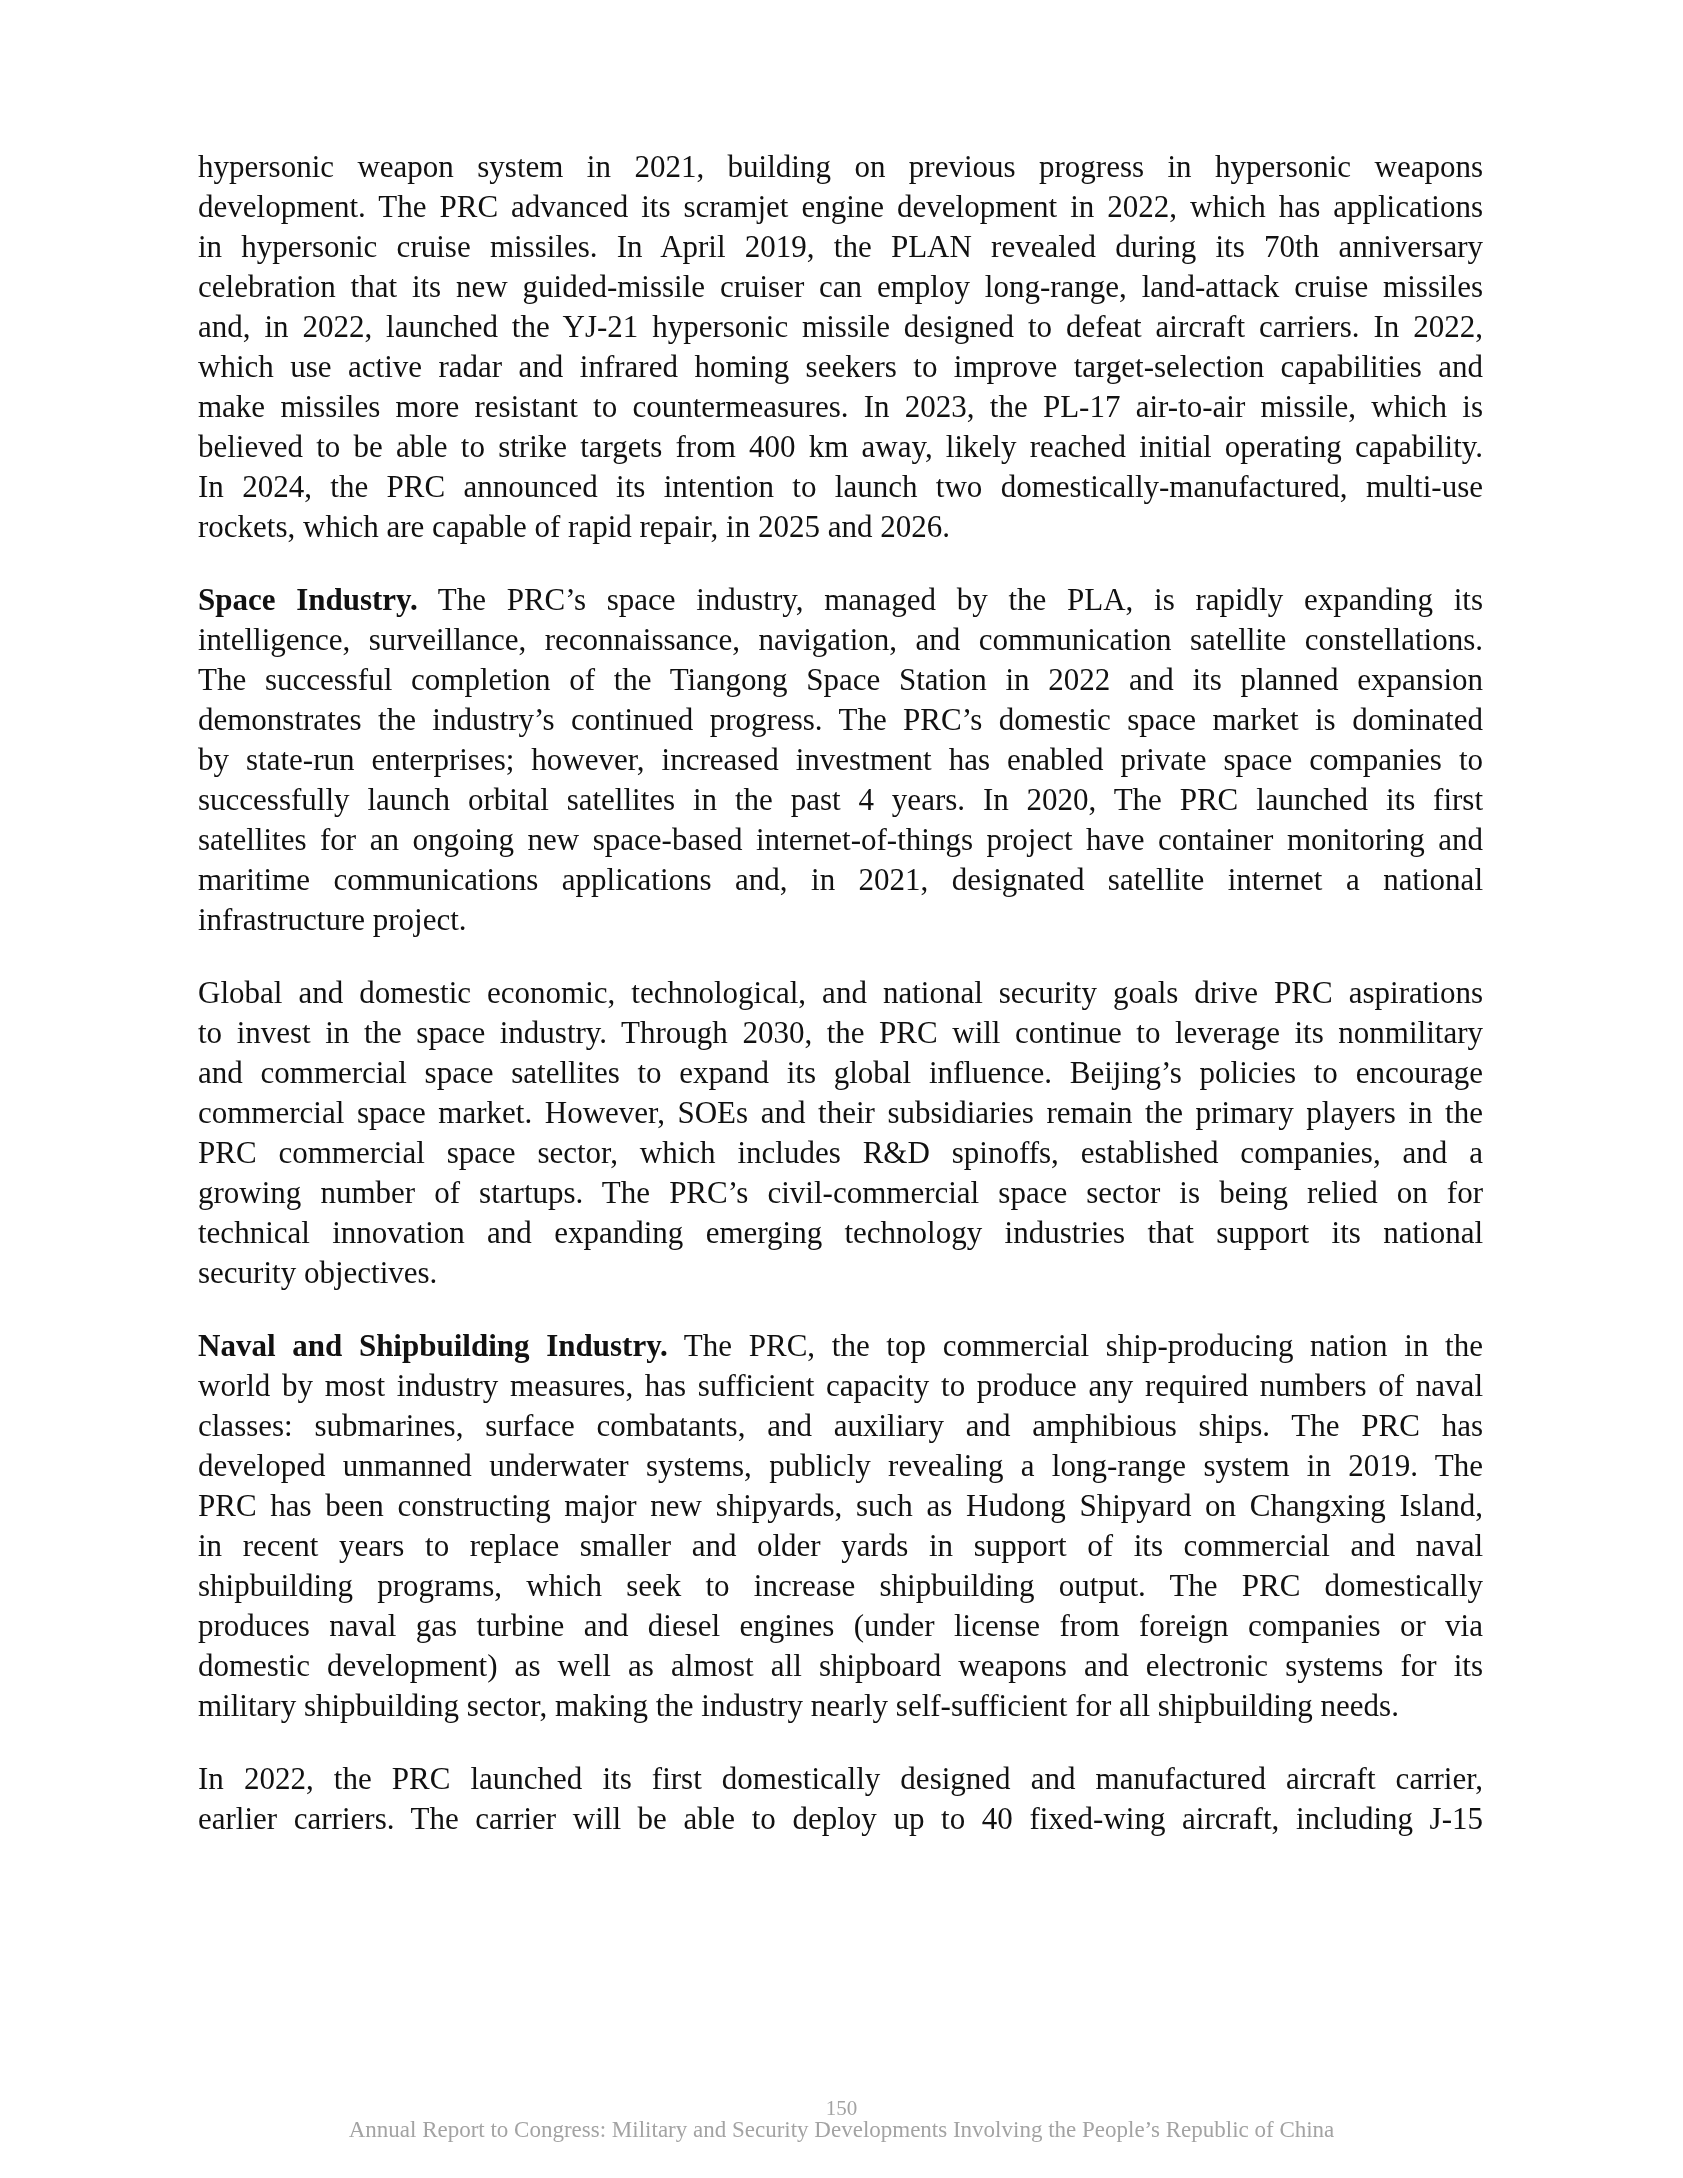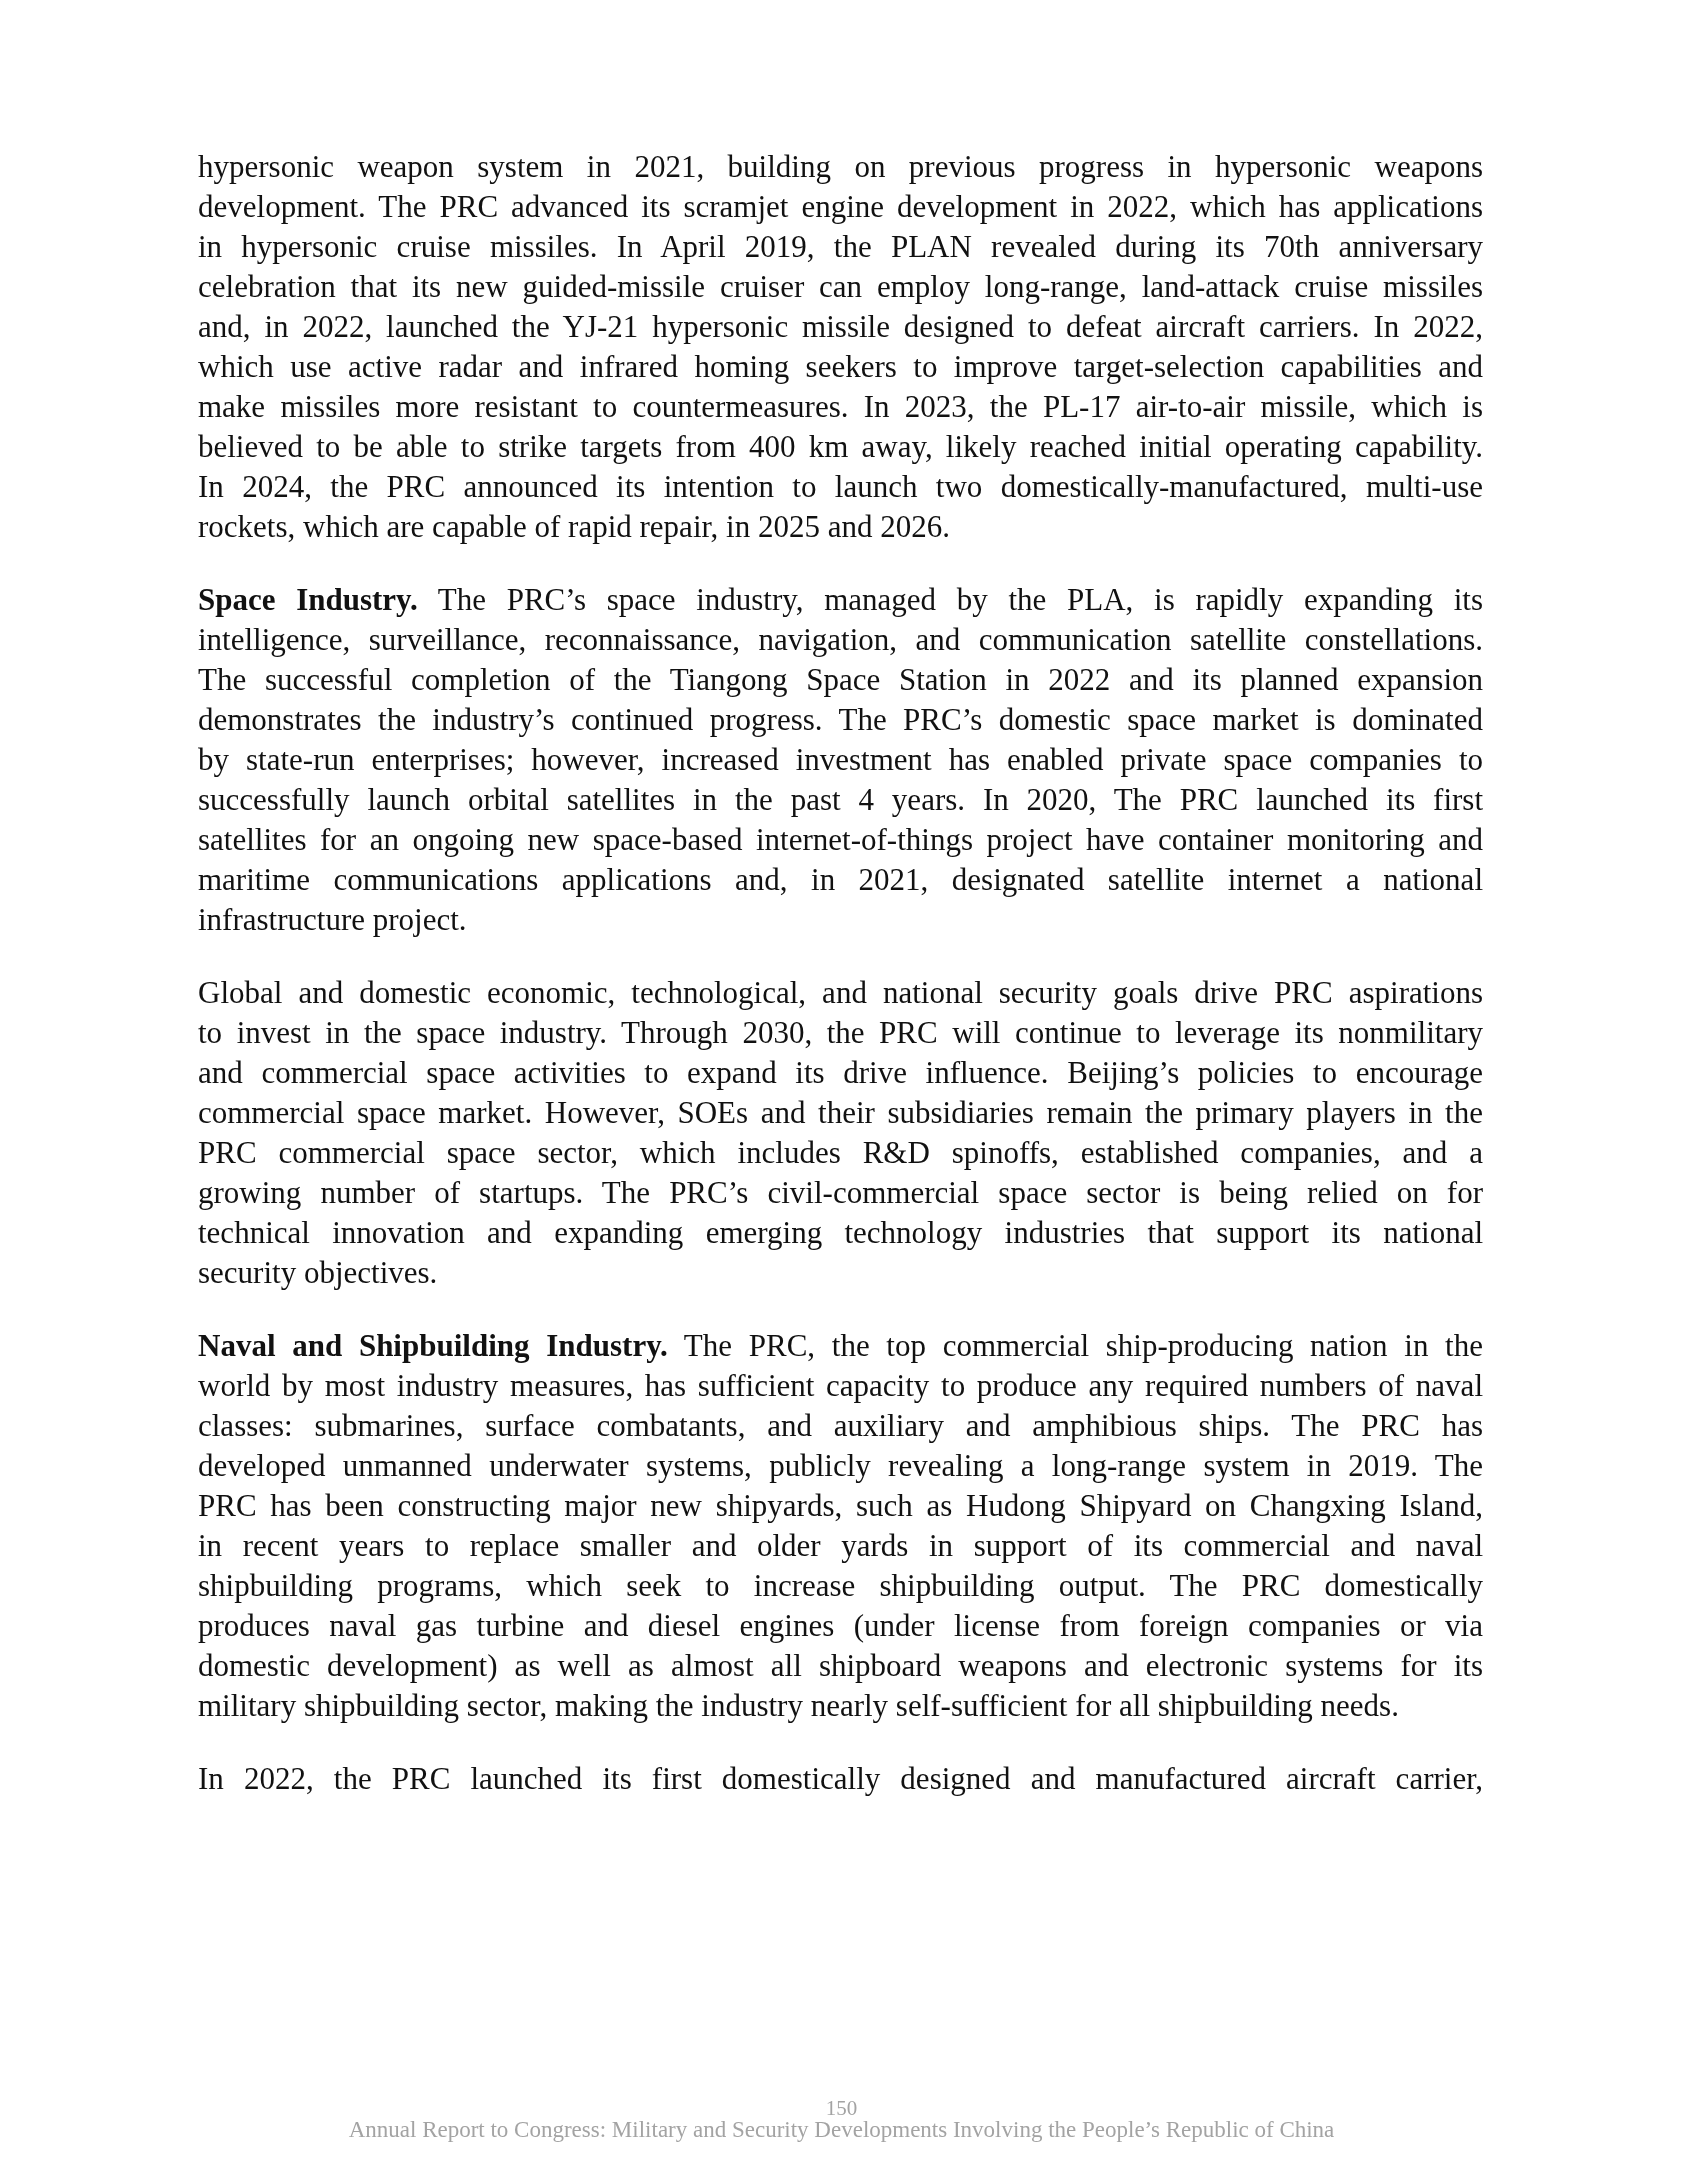--- a/index.html
+++ b/index.html
@@ -101,21 +101,21 @@
       <span class="line">by state-run enterprises; however, increased investment has enabled private space companies to</span>
       <span class="line">successfully launch orbital satellites in the past 4 years. In 2020, The PRC launched its first</span>
       <span class="line">satellites for an ongoing new space-based internet-of-things project have container monitoring and</span>
       <span class="line">maritime communications applications and, in 2021, designated satellite internet a national</span>
       <span class="line last">infrastructure project.</span>
     </p>
 
     <p class="para">
       <span class="line">Global and domestic economic, technological, and national security goals drive PRC aspirations</span>
       <span class="line">to invest in the space industry. Through 2030, the PRC will continue to leverage its nonmilitary</span>
-      <span class="line">and commercial space activities to expand its drive influence. Beijing’s policies to encourage</span>
+      <span class="line">and commercial space satellites to expand its global influence. Beijing’s policies to encourage</span>
       <span class="line">commercial space market. However, SOEs and their subsidiaries remain the primary players in the</span>
       <span class="line">PRC commercial space sector, which includes R&amp;D spinoffs, established companies, and a</span>
       <span class="line">growing number of startups. The PRC’s civil-commercial space sector is being relied on for</span>
       <span class="line">technical innovation and expanding emerging technology industries that support its national</span>
       <span class="line last">security objectives.</span>
     </p>
 
     <p class="para">
       <span class="line"><b class="lead">Naval and Shipbuilding Industry.</b><span> The PRC, the top commercial ship-producing nation in the</span></span>
       <span class="line">world by most industry measures, has sufficient capacity to produce any required numbers of naval</span>
@@ -124,20 +124,21 @@
       <span class="line">PRC has been constructing major new shipyards, such as Hudong Shipyard on Changxing Island,</span>
       <span class="line">in recent years to replace smaller and older yards in support of its commercial and naval</span>
       <span class="line">shipbuilding programs, which seek to increase shipbuilding output. The PRC domestically</span>
       <span class="line">produces naval gas turbine and diesel engines (under license from foreign companies or via</span>
       <span class="line">domestic development) as well as almost all shipboard weapons and electronic systems for its</span>
       <span class="line last">military shipbuilding sector, making the industry nearly self-sufficient for all shipbuilding needs.</span>
     </p>
 
     <p class="para">
       <span class="line">In 2022, the PRC launched its first domestically designed and manufactured aircraft carrier,</span>
+      <span class="line last justified">earlier carriers. The carrier will be able to deploy up to 40 fixed-wing aircraft, including J-15</span>
     </p>
 
   </div>
 
   <div class="footer footer-page">150</div>
   <div class="footer footer-title">Annual Report to Congress: Military and Security Developments Involving the People’s Republic of China</div>
 </div>
 
 
 </body></html>

